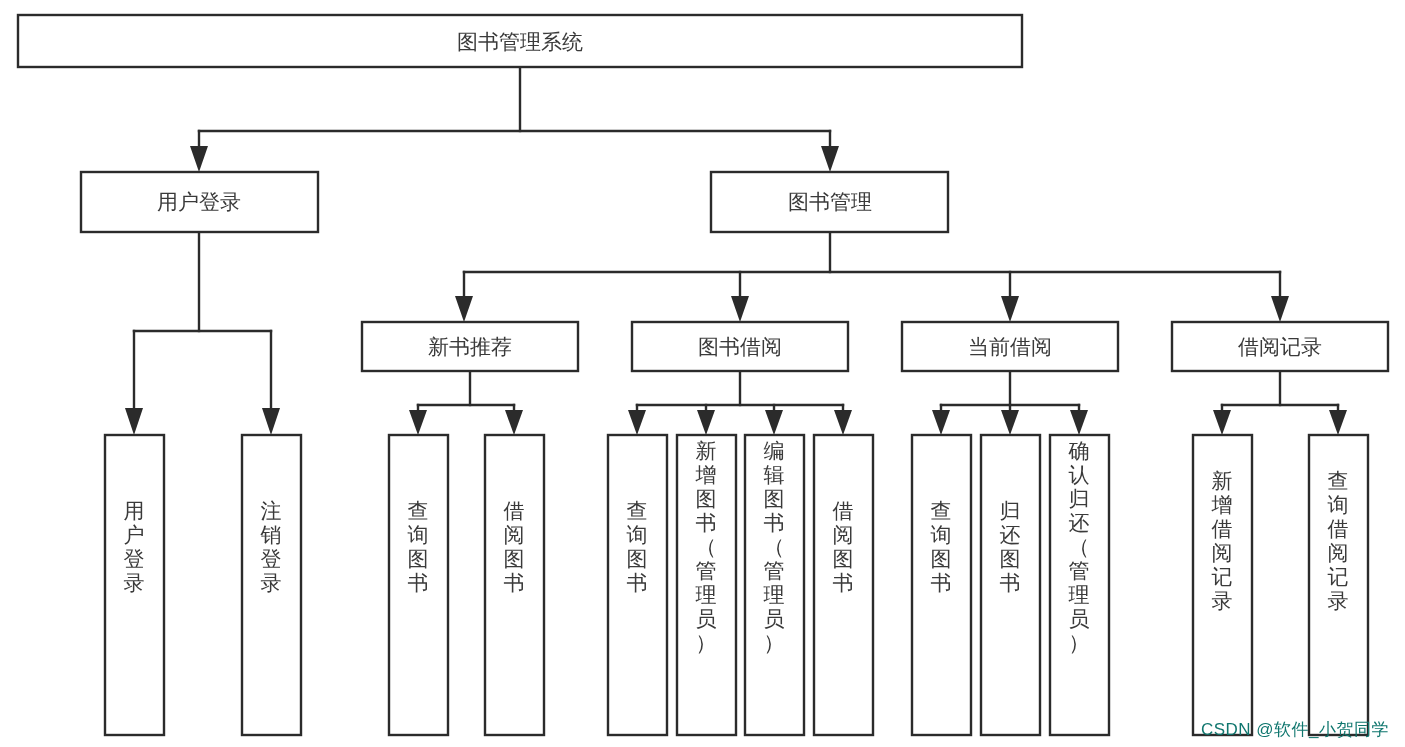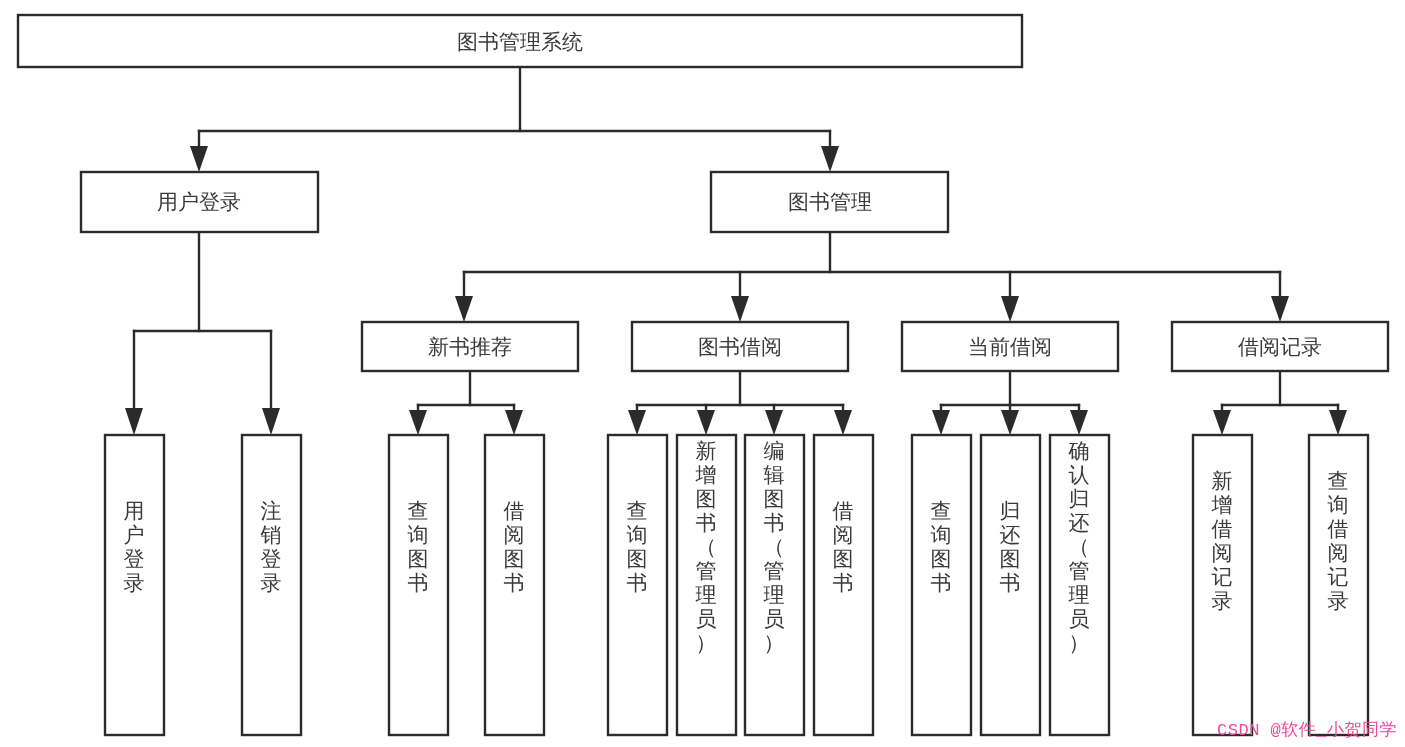--- a/index.html
+++ b/index.html
@@ -49,24 +49,24 @@
     dominant-baseline: middle;
   }
   .node-label-v {
     fill: #3a3a3a;
     font-family: "DejaVu Sans", "Liberation Sans", sans-serif;
     font-size: 21px;
     text-anchor: middle;
   }
   .watermark {
     position: absolute;
-    right: 8px;
+    right: 16px;
     bottom: 6px;
-    color: #ec4899;
-    font-family: Liberation Mono, monospace;
+    color: #0f766e;
+    font-family: Liberation Sans, sans-serif;
     font-size: 17px;
     letter-spacing: 0.5px;
     white-space: nowrap;
     user-select: none;
   }
 </style>
 </head>
 <body>
 
 <div id="diagram-root">

